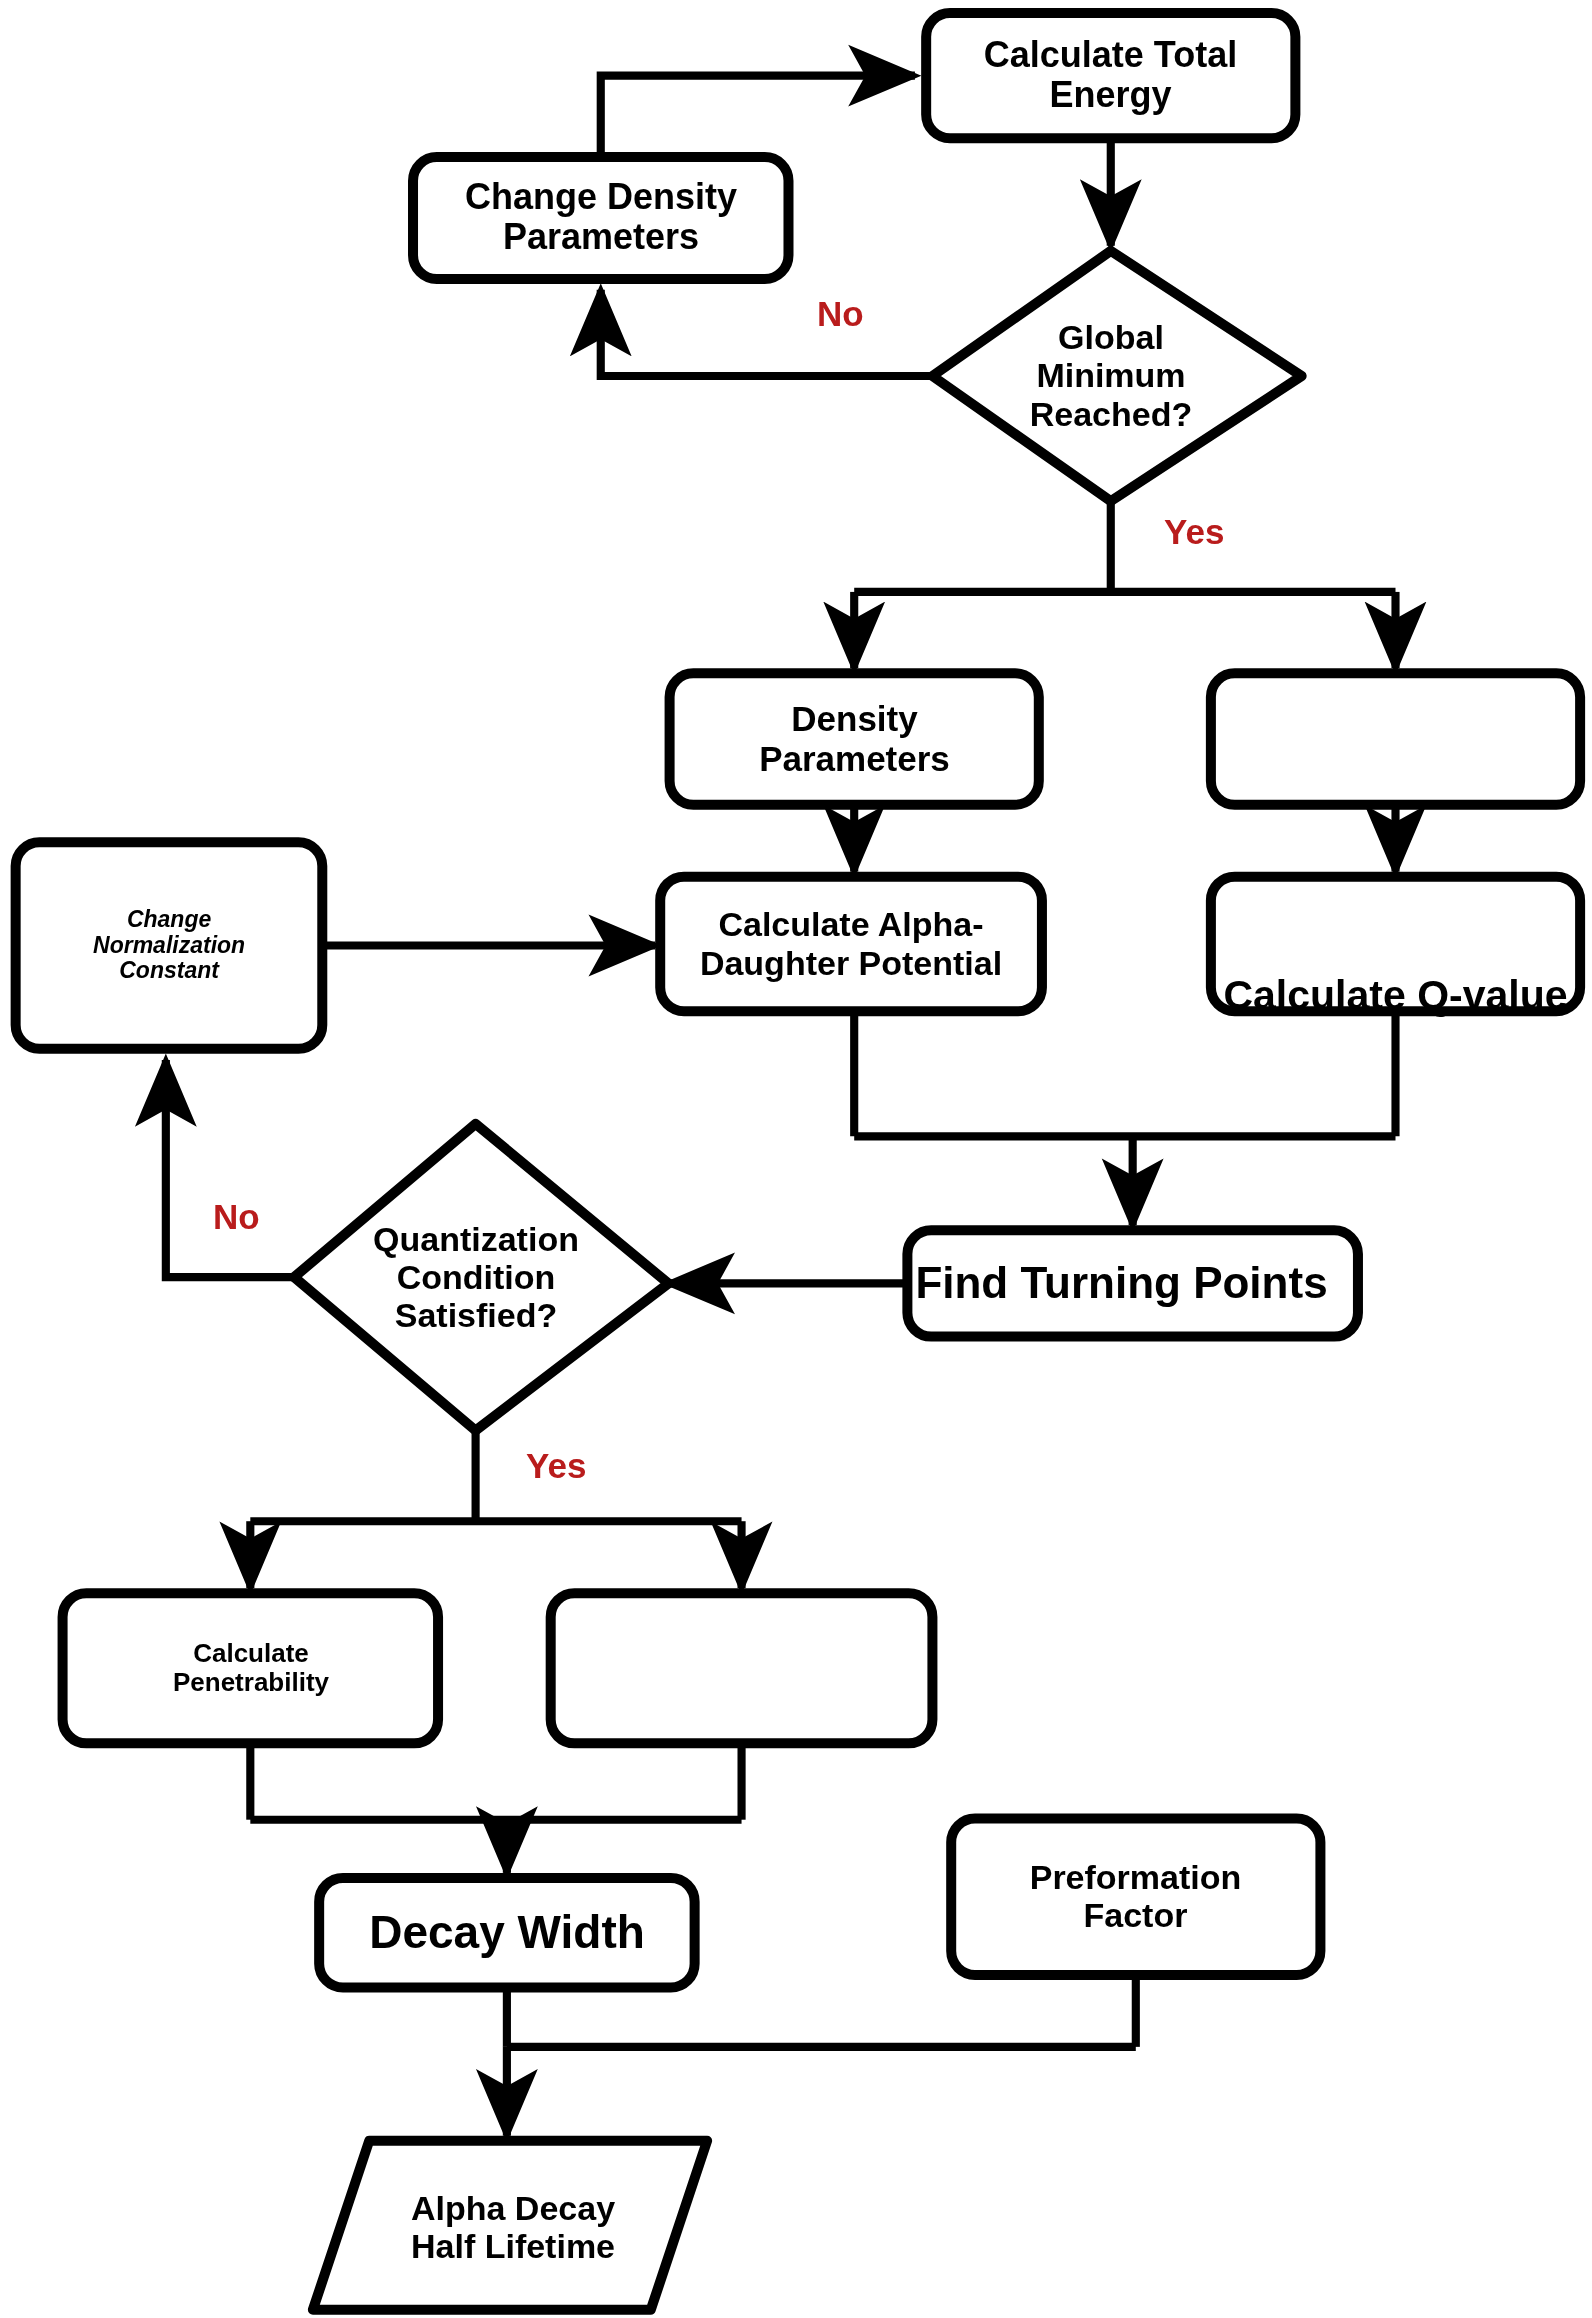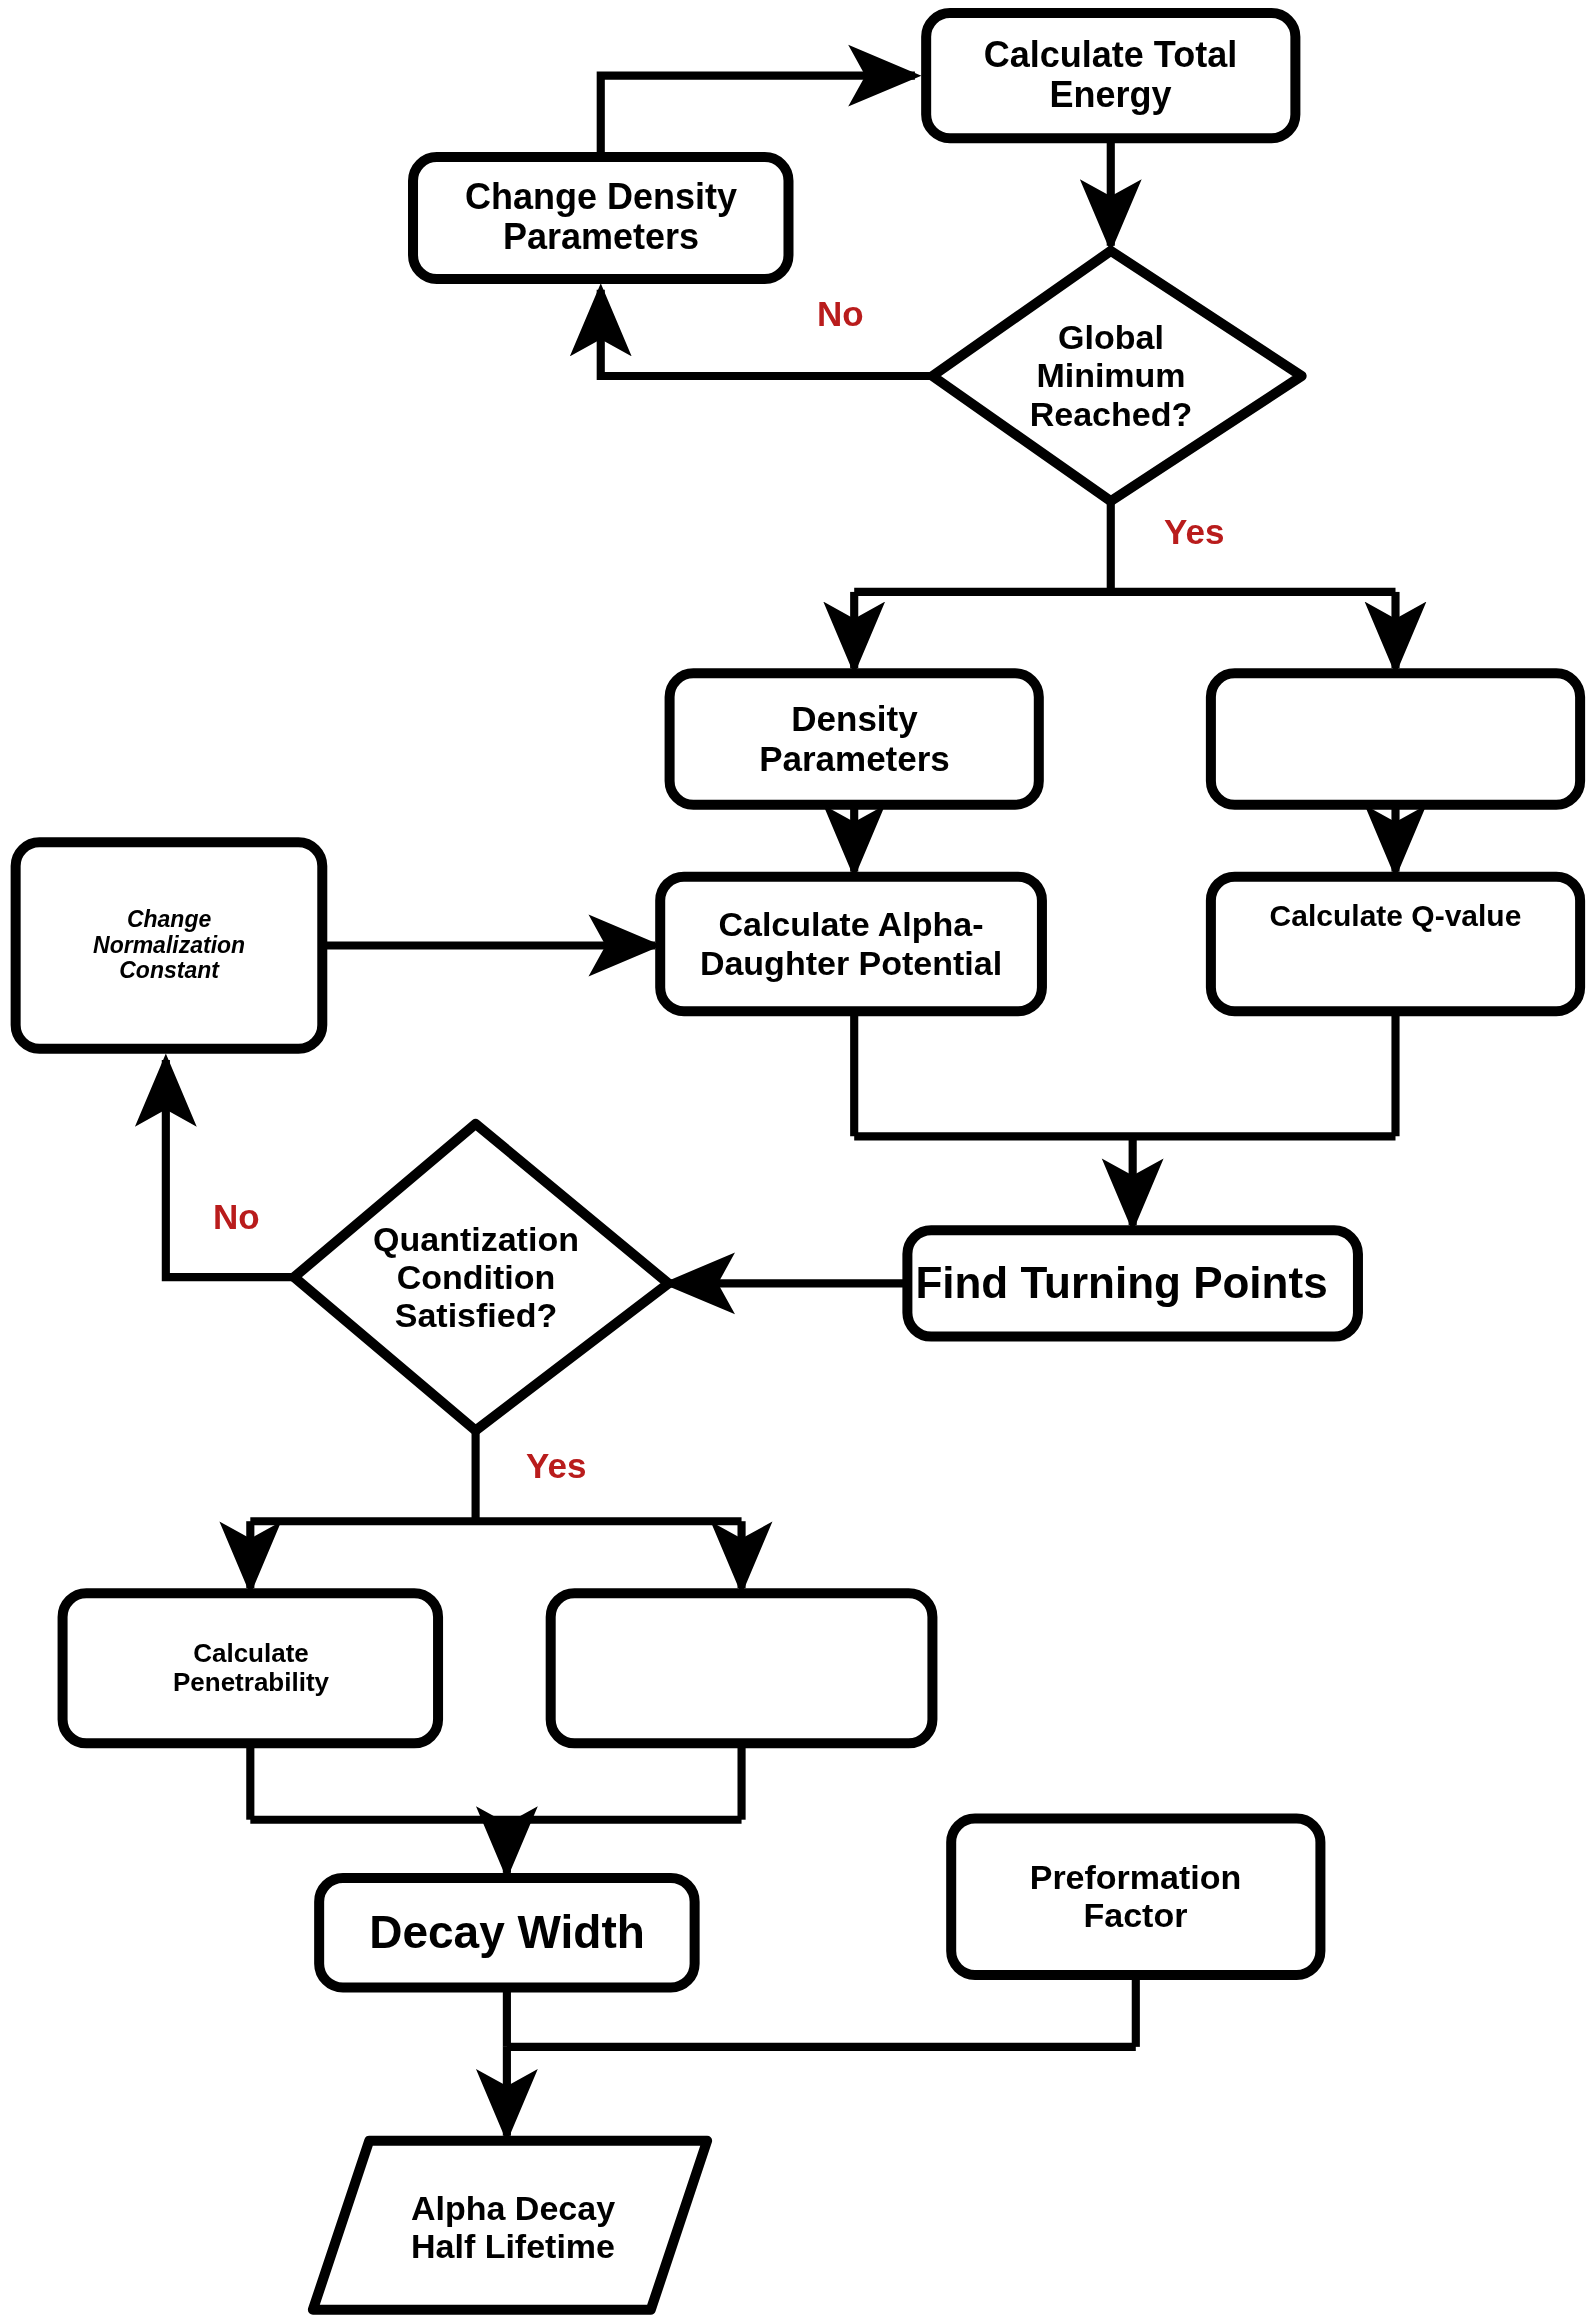--- a/index.html
+++ b/index.html
@@ -150,38 +150,38 @@
 Parameters</div>
 
 
   <div class="node-label" style="left:15.6px; top:842px; width:307px; height:207px; font-size:23px;font-style:italic;">Change
 Normalization
 Constant</div>
 
   <div class="node-label" style="left:660px; top:876px; width:382px; height:135px; font-size:34px;">Calculate Alpha-
 Daughter Potential</div>
 
-  <div class="node-label" style="left:1211px; top:848px; width:369px; height:135px; font-size:30px;">Calculate Q-value</div>
+  <div class="node-label" style="left:1211px; top:928px; width:369px; height:135px; font-size:41px;">Calculate Q-value</div>
 
   <div class="node-label" style="left:313px; top:1152px; width:326px; height:250px; font-size:34px;">Quantization
 Condition
 Satisfied?</div>
 
   <div class="node-label" style="left:896px; top:1230px; width:451px; height:106px; font-size:44px;">Find Turning Points</div>
 
   <div class="node-label" style="left:63px; top:1593px; width:376px; height:150px; font-size:26px;">Calculate
 Penetrability</div>
 
 
   <div class="node-label" style="left:319px; top:1878px; width:376px; height:110px; font-size:46px;">Decay Width</div>
 
   <div class="node-label" style="left:951px; top:1818px; width:369px; height:156px; font-size:34px;">Preformation
 Factor</div>
 
-  <div class="node-label" style="left:319px; top:2144px; width:388px; height:166px; font-size:34px;">Alpha Decay
+  <div class="node-label" style="left:319px; top:2144px; width:388px; height:166px; font-size:34px;text-align:right;">Alpha Decay
 Half Lifetime</div>
 
   <div class="edge-label" style="left:817px; top:294px; font-size:35px;">No</div>
 
   <div class="edge-label" style="left:1164px; top:512px; font-size:35px;">Yes</div>
 
   <div class="edge-label" style="left:213px; top:1197px; font-size:35px;">No</div>
 
   <div class="edge-label" style="left:526px; top:1446px; font-size:35px;">Yes</div>
 

